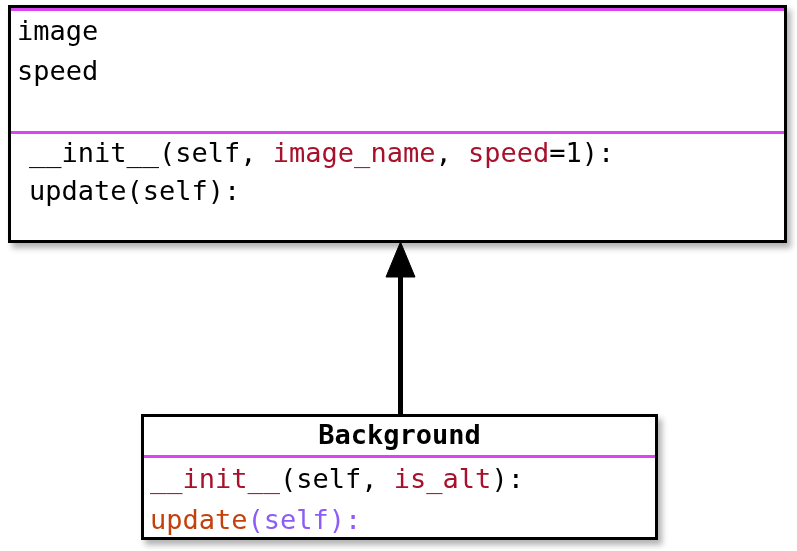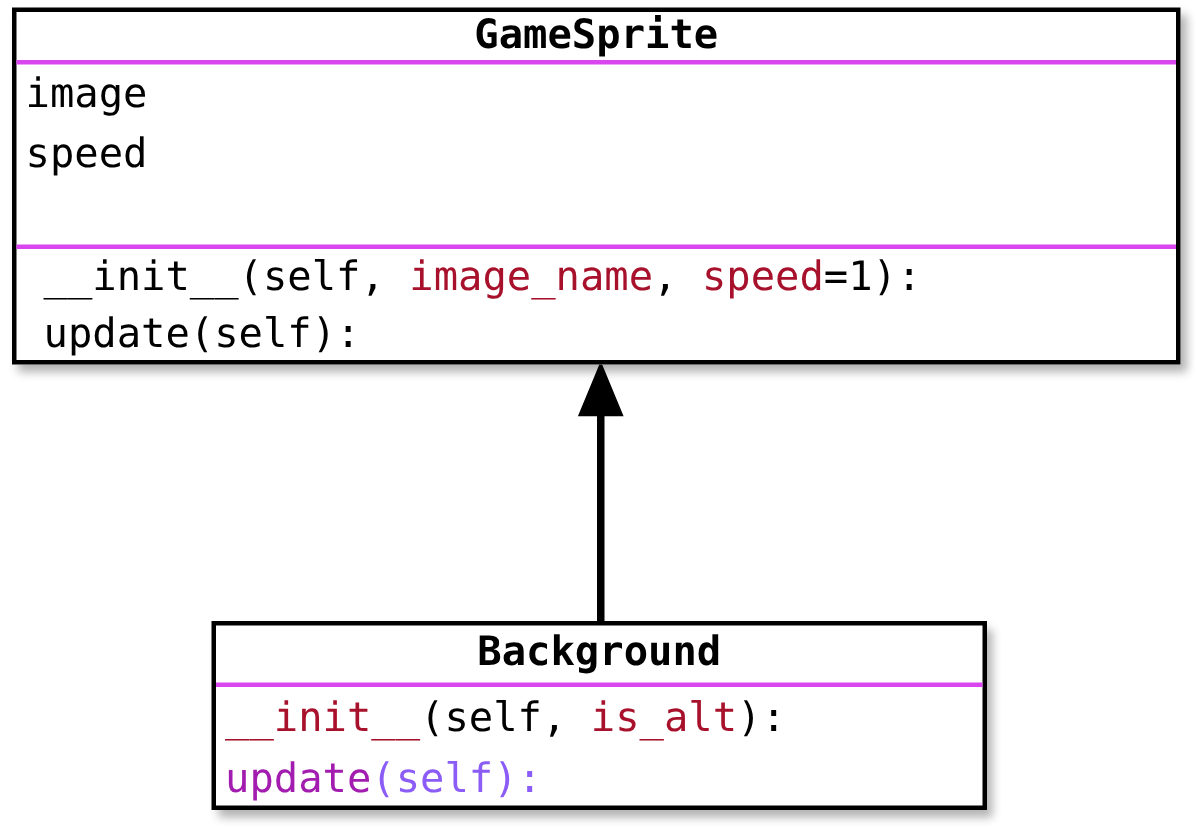--- a/index.html
+++ b/index.html
@@ -102,36 +102,35 @@
 
 <div id="canvas">
 
   <svg id="inheritance-connector" viewBox="0 0 797 551">
     <line x1="400.5" y1="414" x2="400.5" y2="276" stroke="#000000" stroke-width="5"></line>
     <polygon points="400.5,242 415,277 386,277" fill="#000000" stroke="#000000" stroke-width="1"></polygon>
   </svg>
 
   <div class="uml-class" id="gamesprite-box">
 
-    <div class="class-title">GameSprite</div>
 
     <div class="compartment compartment-divider" id="gamesprite-attrs">
       <div class="member-row">image</div>
       <div class="member-row">speed</div>
     </div>
 
     <div class="compartment compartment-divider" id="gamesprite-methods">
       <div class="member-row"><span class="tok-plain" style="color: rgb(0, 0, 0);">__init__(self, </span><span class="tok-accent" style="color: rgb(168, 17, 43);">image_name</span><span class="tok-plain" style="color: rgb(0, 0, 0);">, </span><span class="tok-accent" style="color: rgb(168, 17, 43);">speed</span><span class="tok-plain" style="color: rgb(0, 0, 0);">=1):</span></div>
       <div class="member-row"><span class="tok-plain" style="color: rgb(0, 0, 0);">update(self):</span></div>
     </div>
   </div>
 
   <div class="uml-class" id="background-box">
 
     <div class="class-title">Background</div>
 
     <div class="compartment compartment-divider" id="background-methods">
       <div class="member-row indented"><span class="tok-accent" style="color: rgb(168, 17, 43);">__init__</span><span class="tok-plain" style="color: rgb(0, 0, 0);">(self, </span><span class="tok-accent" style="color: rgb(168, 17, 43);">is_alt</span><span class="tok-plain" style="color: rgb(0, 0, 0);">):</span></div>
-      <div class="member-row"><span class="tok-accent" style="color: #a21caf; margin-top: 21px;">update</span><span class="tok-plain" style="color: #8b5cf6;">(self):</span></div>
+      <div class="member-row"><span class="tok-accent" style="color: #c2410c; margin-top: 21px;">update</span><span class="tok-plain" style="color: #8b5cf6;">(self):</span></div>
     </div>
   </div>
 
 </div>
 
 </body></html>

